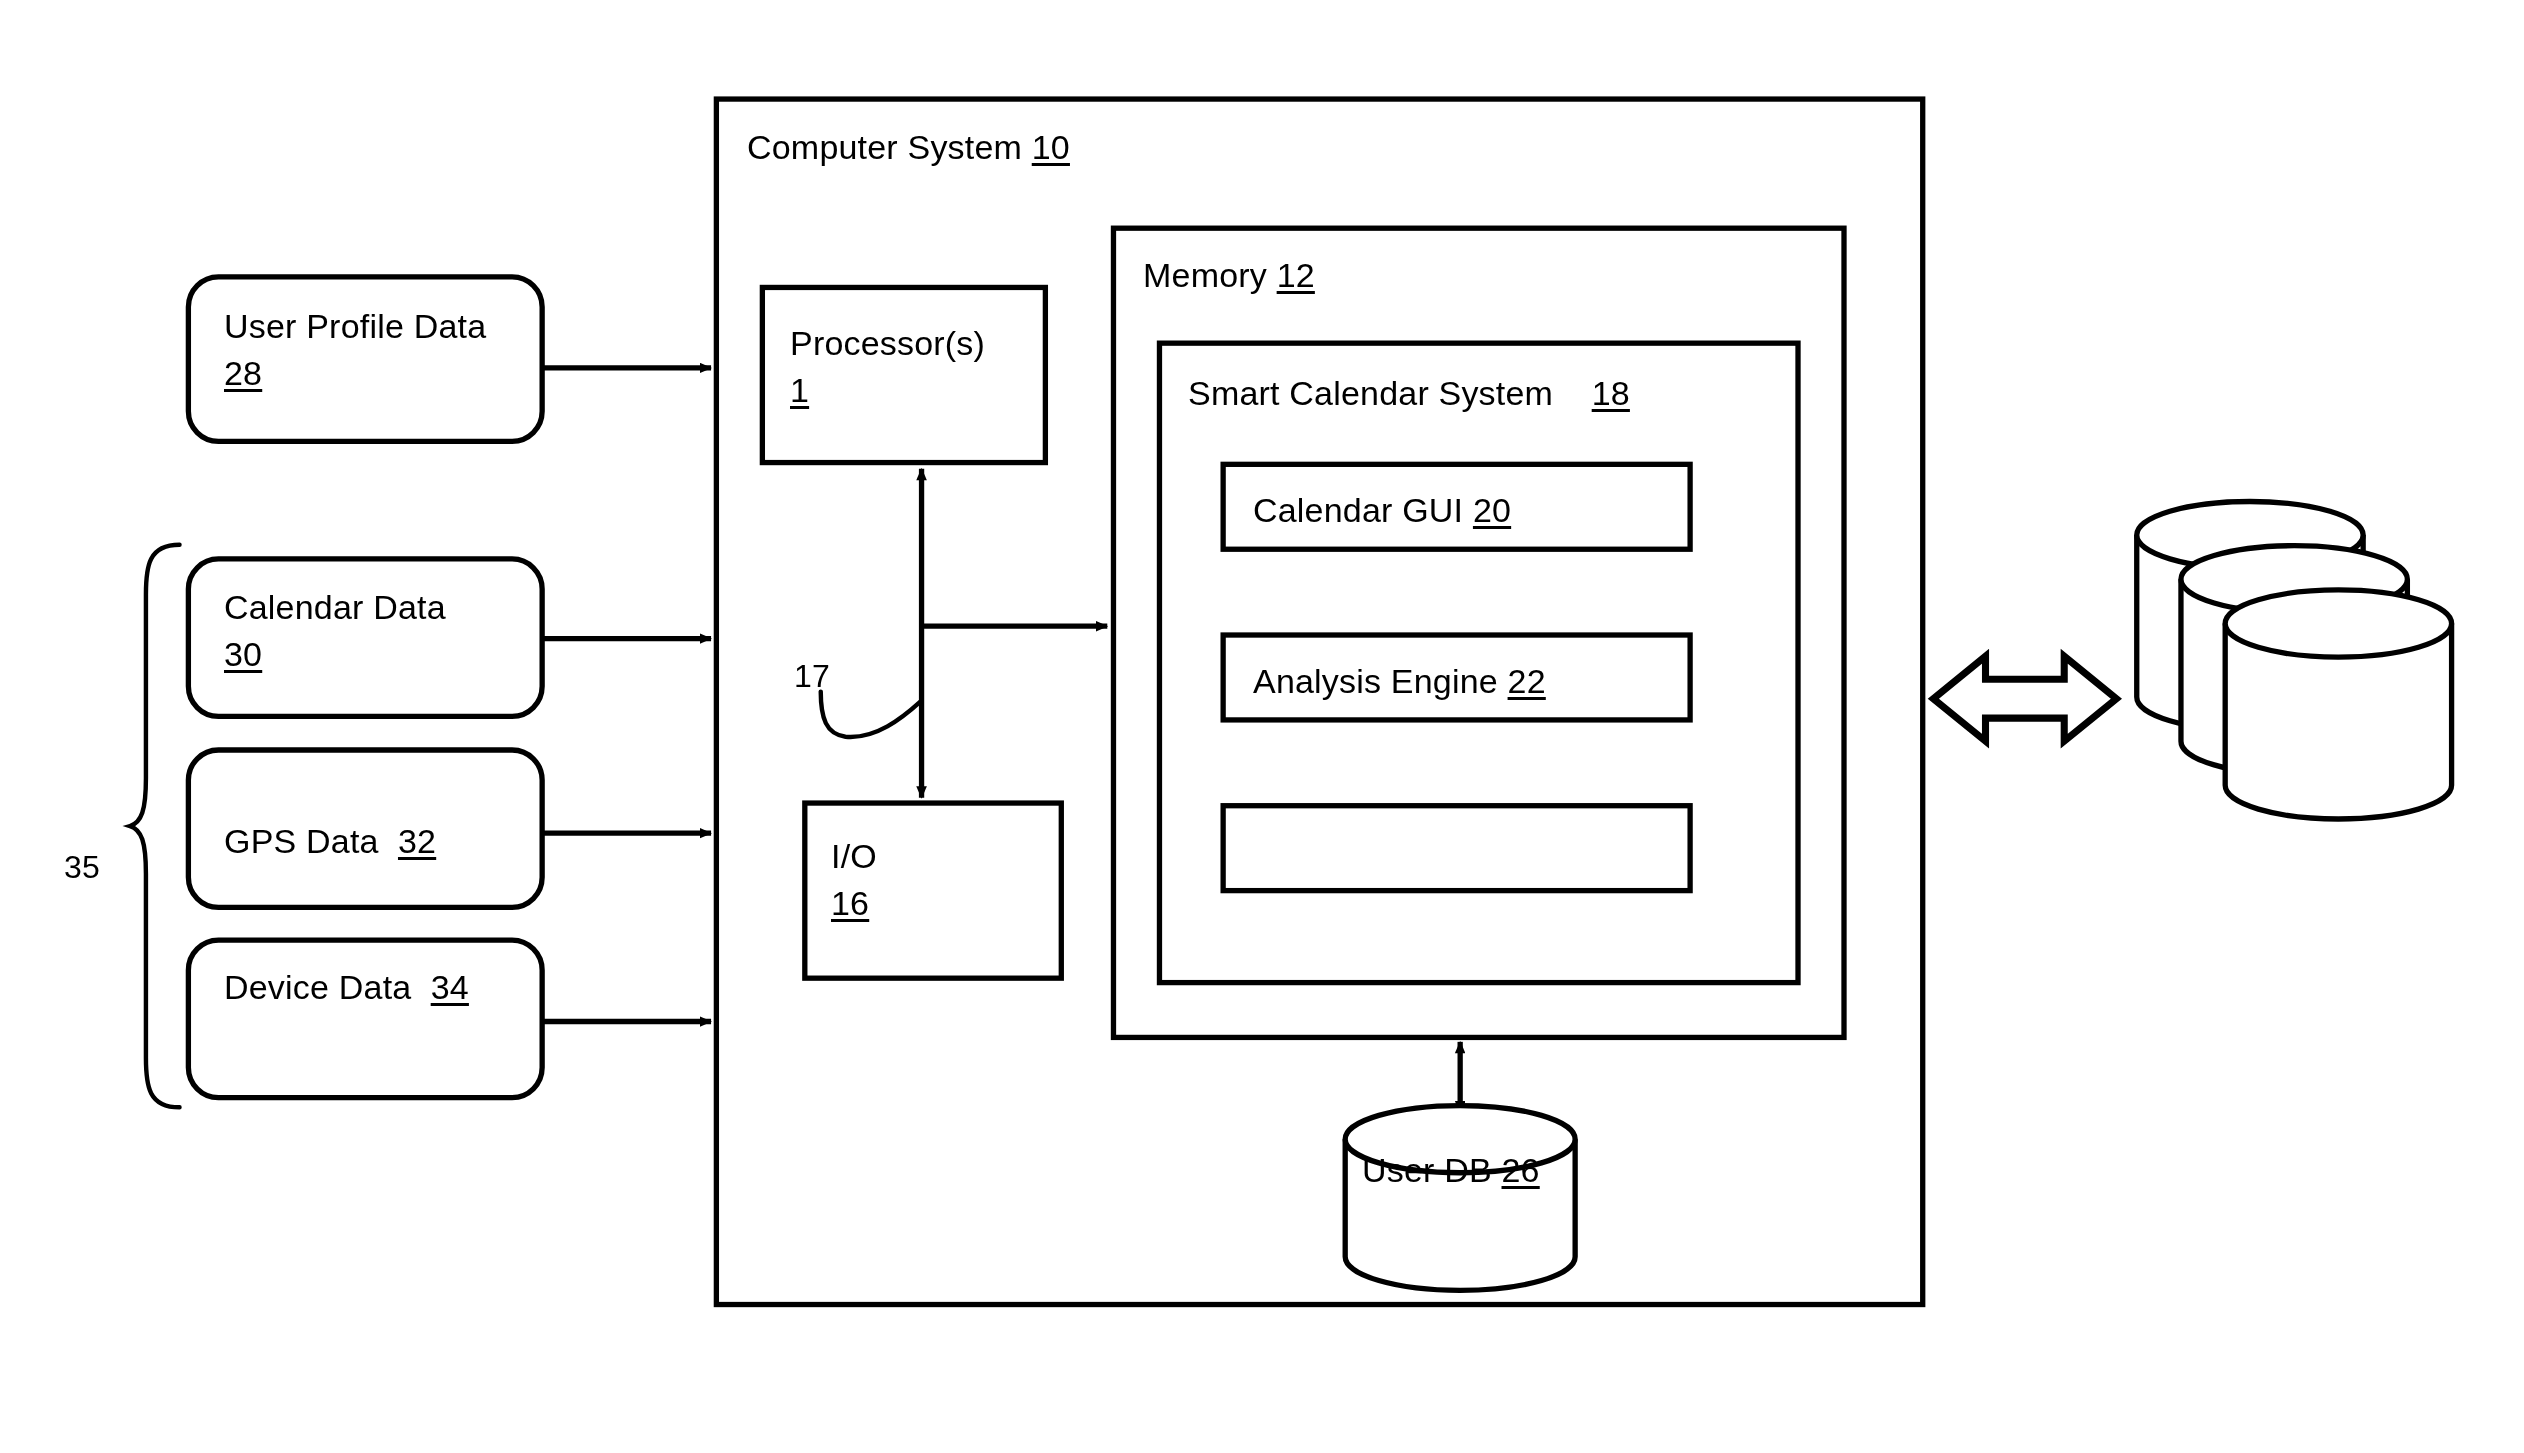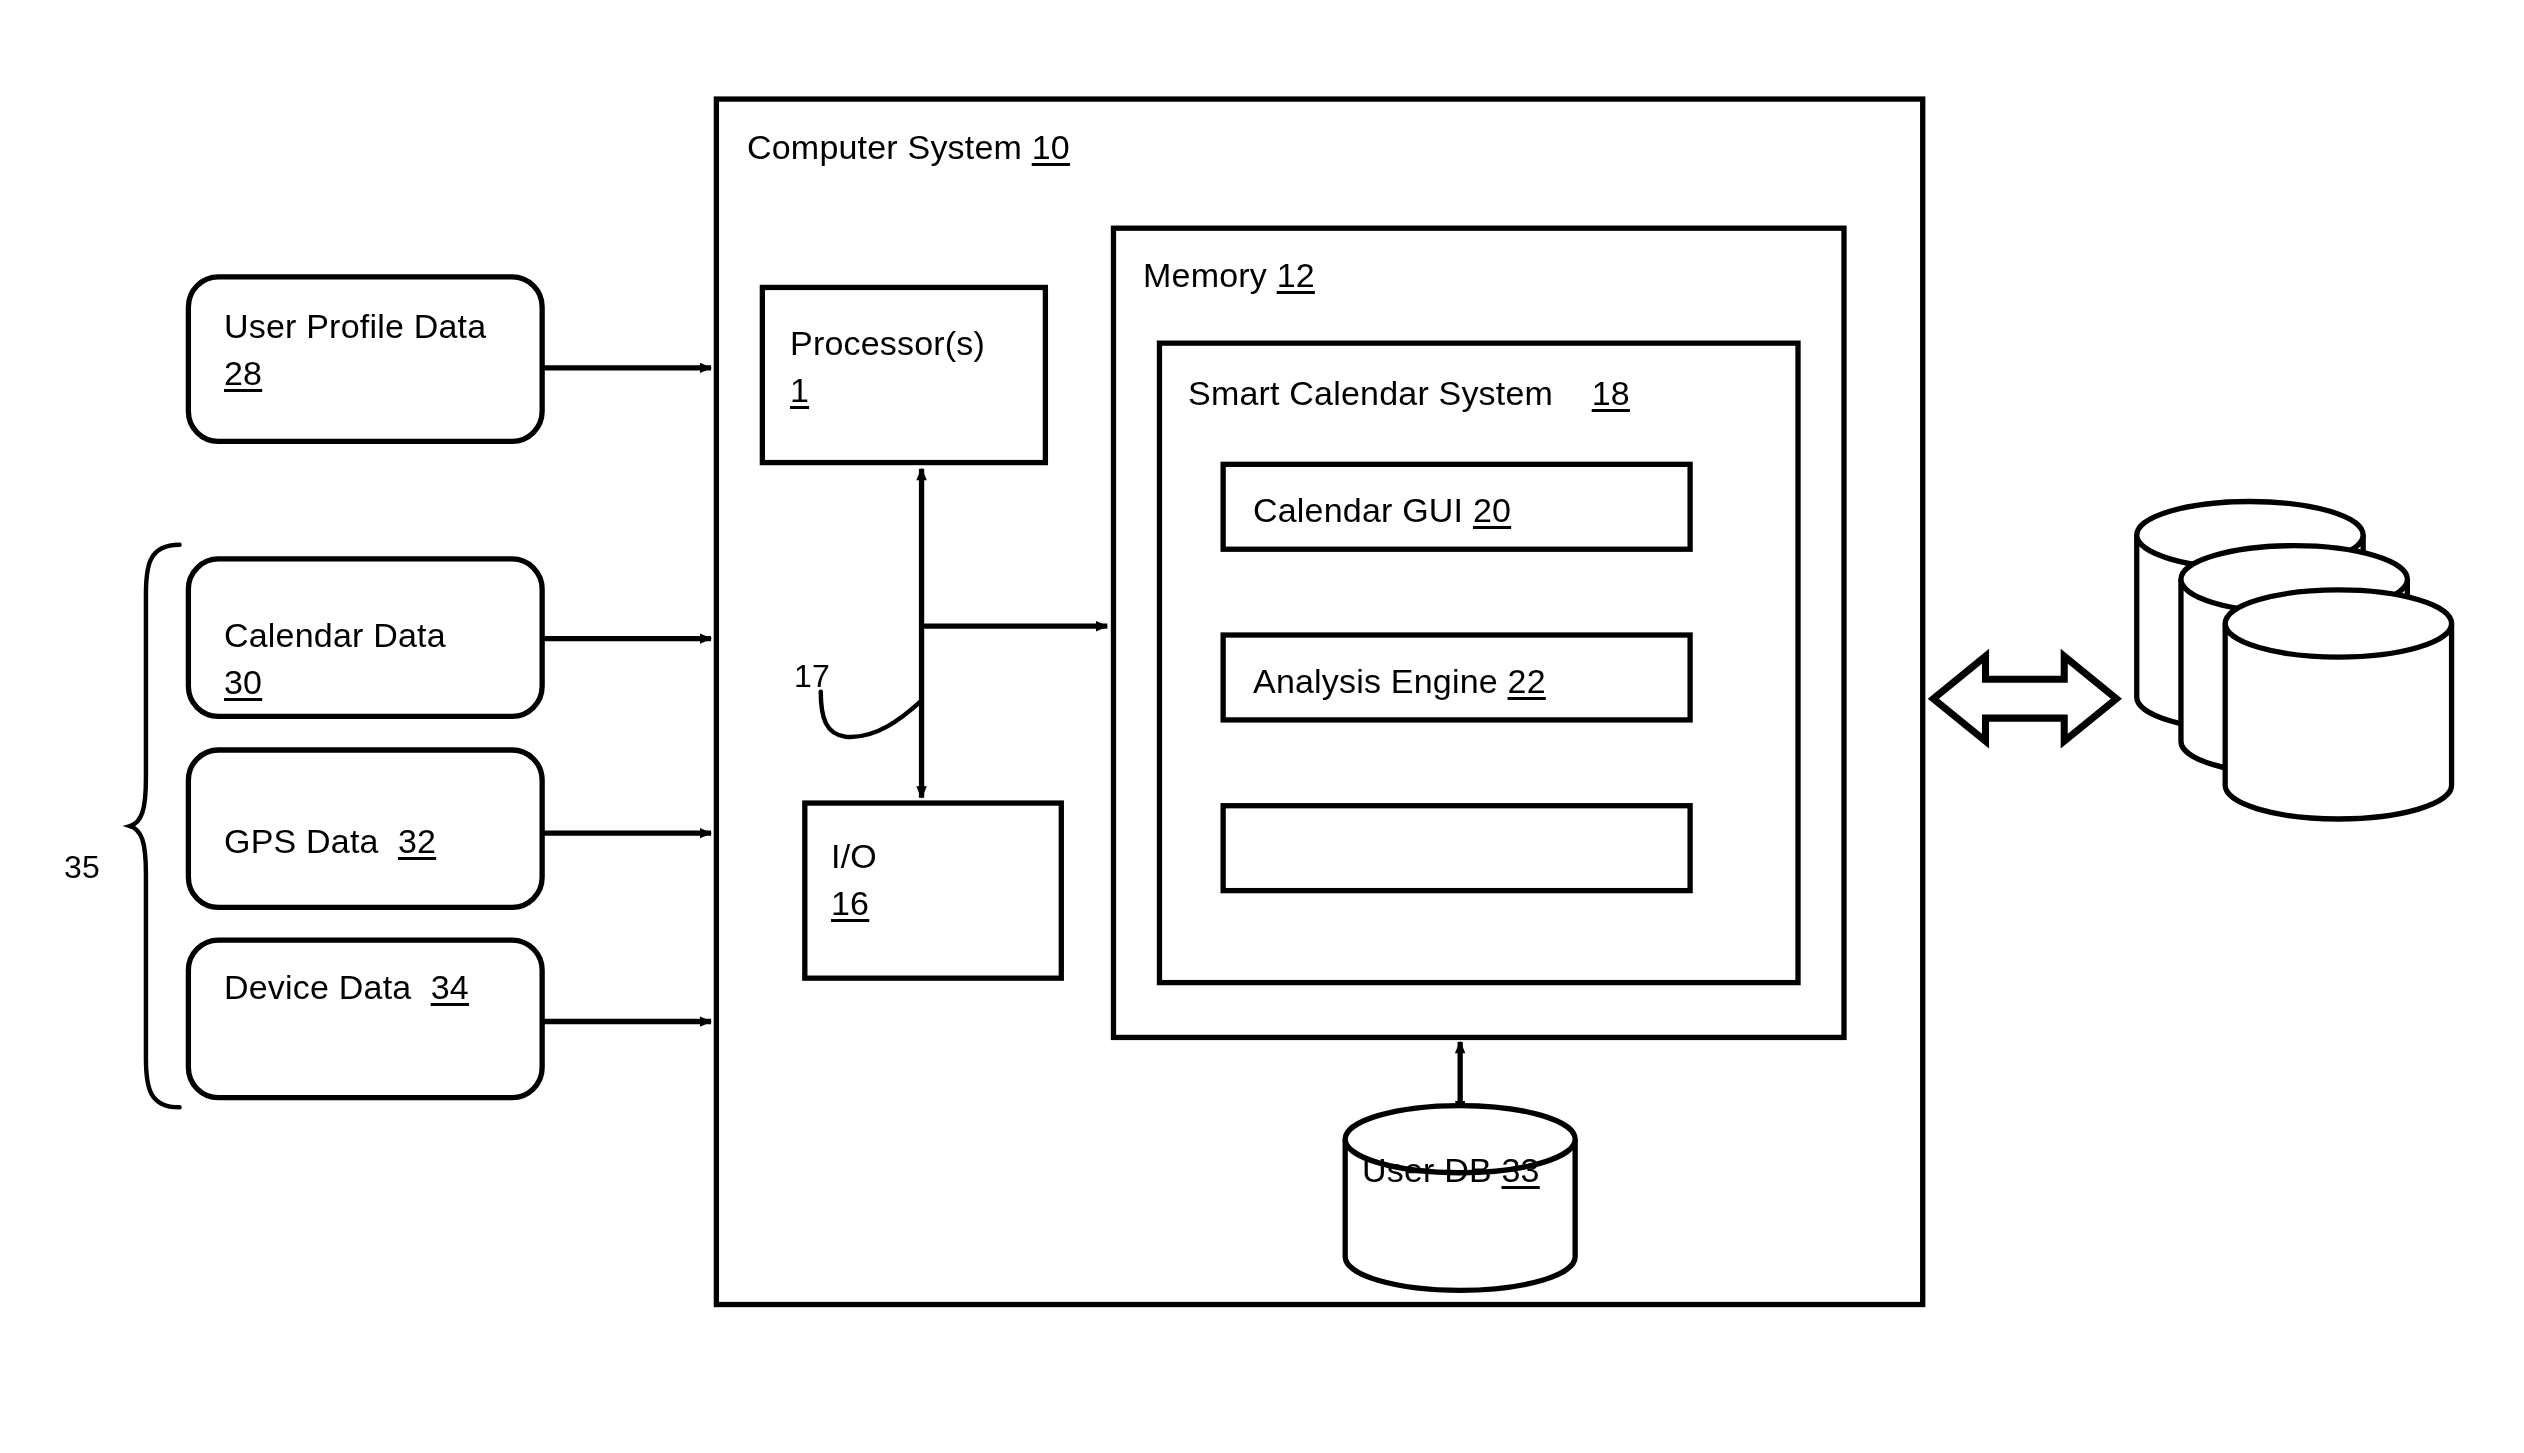--- a/index.html
+++ b/index.html
@@ -131,26 +131,26 @@
 
   <div class="lbl" style="left:1143px; top:252px;"><span>Memory </span><span class="ref">12</span></div>
 
   <div class="lbl" style="left:1188px; top:370px;"><span>Smart Calendar System    </span><span class="ref">18</span></div>
 
   <div class="lbl" style="left:1253px; top:487px;"><span>Calendar GUI </span><span class="ref">20</span></div>
 
   <div class="lbl" style="left:1253px; top:658px;"><span>Analysis Engine </span><span class="ref">22</span></div>
 
 
-  <div class="lbl" style="left:1362px; top:1147px;"><span>User DB </span><span class="ref">33</span></div>
+  <div class="lbl" style="left:1362px; top:1147px;"><span>User DB </span><span class="ref">26</span></div>
 
 
   <div class="lbl" style="left:224px; top:303px;"><span>User Profile Data</span><br><span class="ref">28</span></div>
 
-  <div class="lbl" style="left:224px; top:584px;margin-top:28px;"><span>Calendar Data</span><br><span class="ref">30</span></div>
+  <div class="lbl" style="left:224px; top:584px;"><span>Calendar Data</span><br><span class="ref">30</span></div>
 
   <div class="lbl" style="left:224px; top:775px;margin-top:43px;"><span>GPS Data  </span><span class="ref">32</span></div>
 
   <div class="lbl" style="left:224px; top:964px;"><span>Device Data  </span><span class="ref">34</span></div>
 
   <div class="lbl plain-num" style="left:64px; top:845px;">35</div>
 
 </div>
 
 

